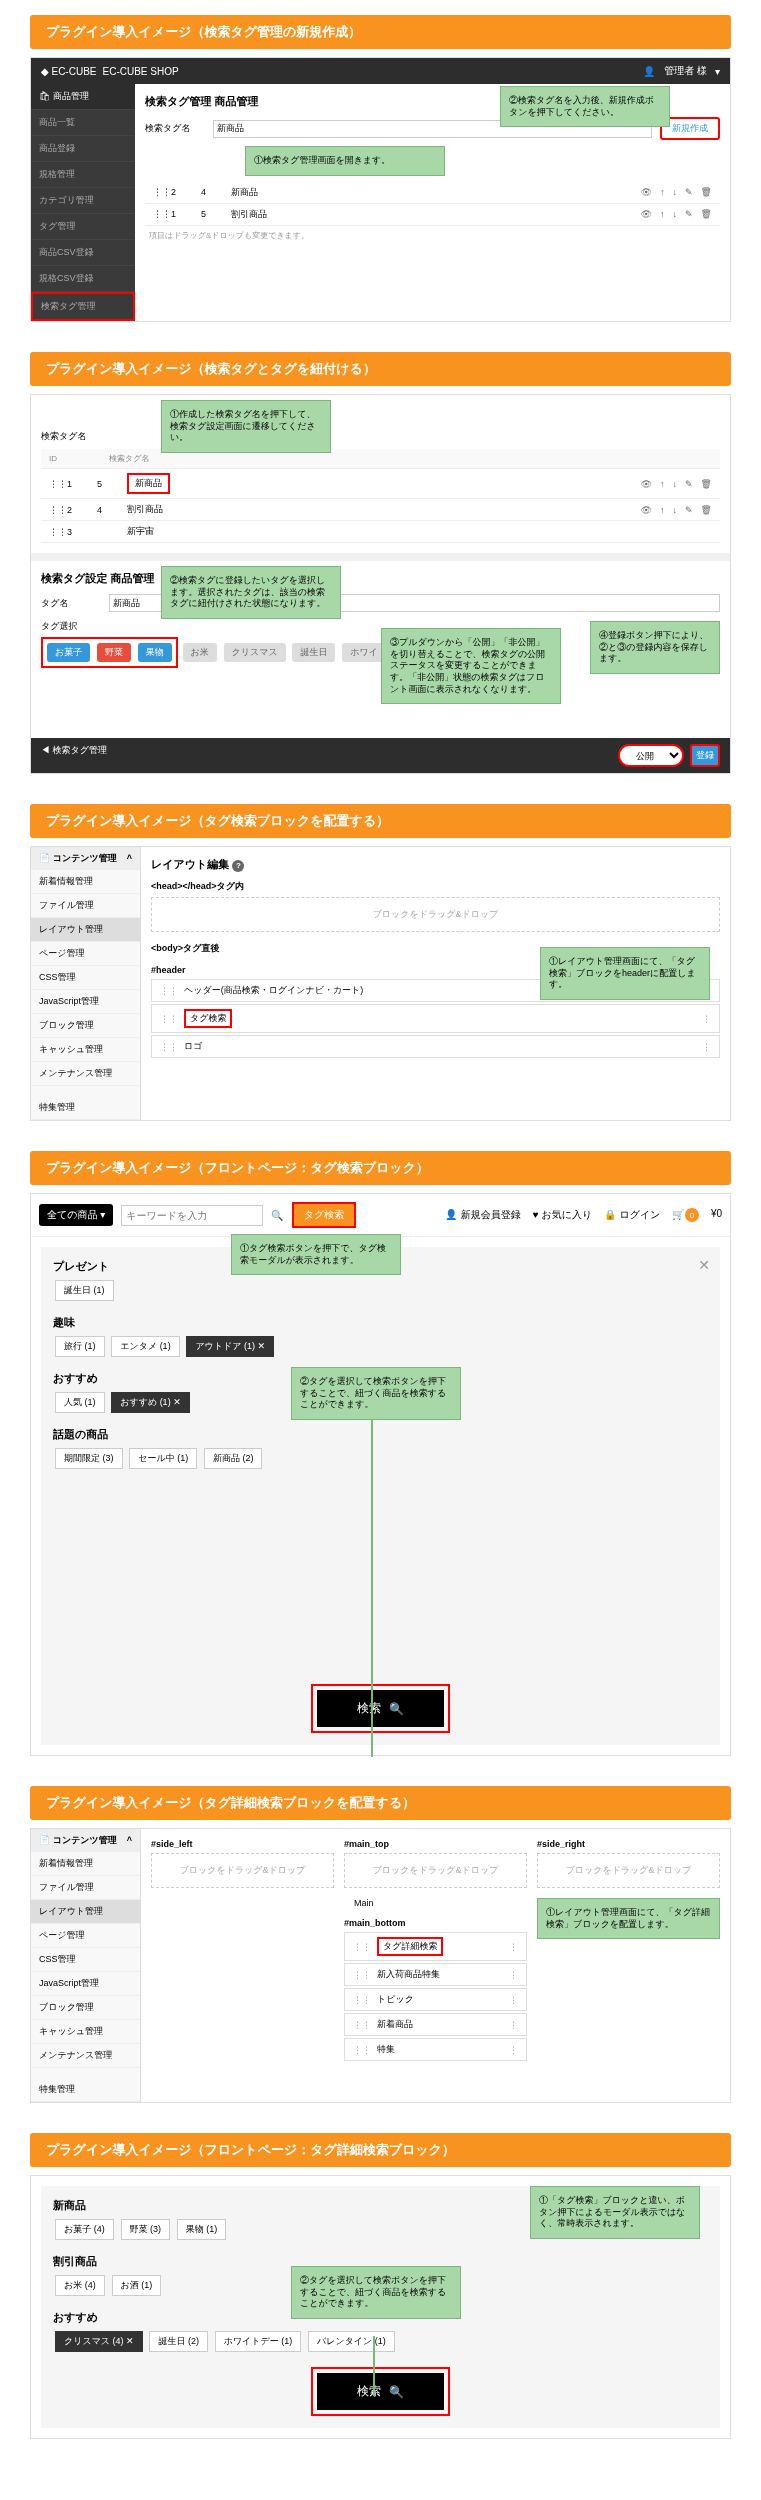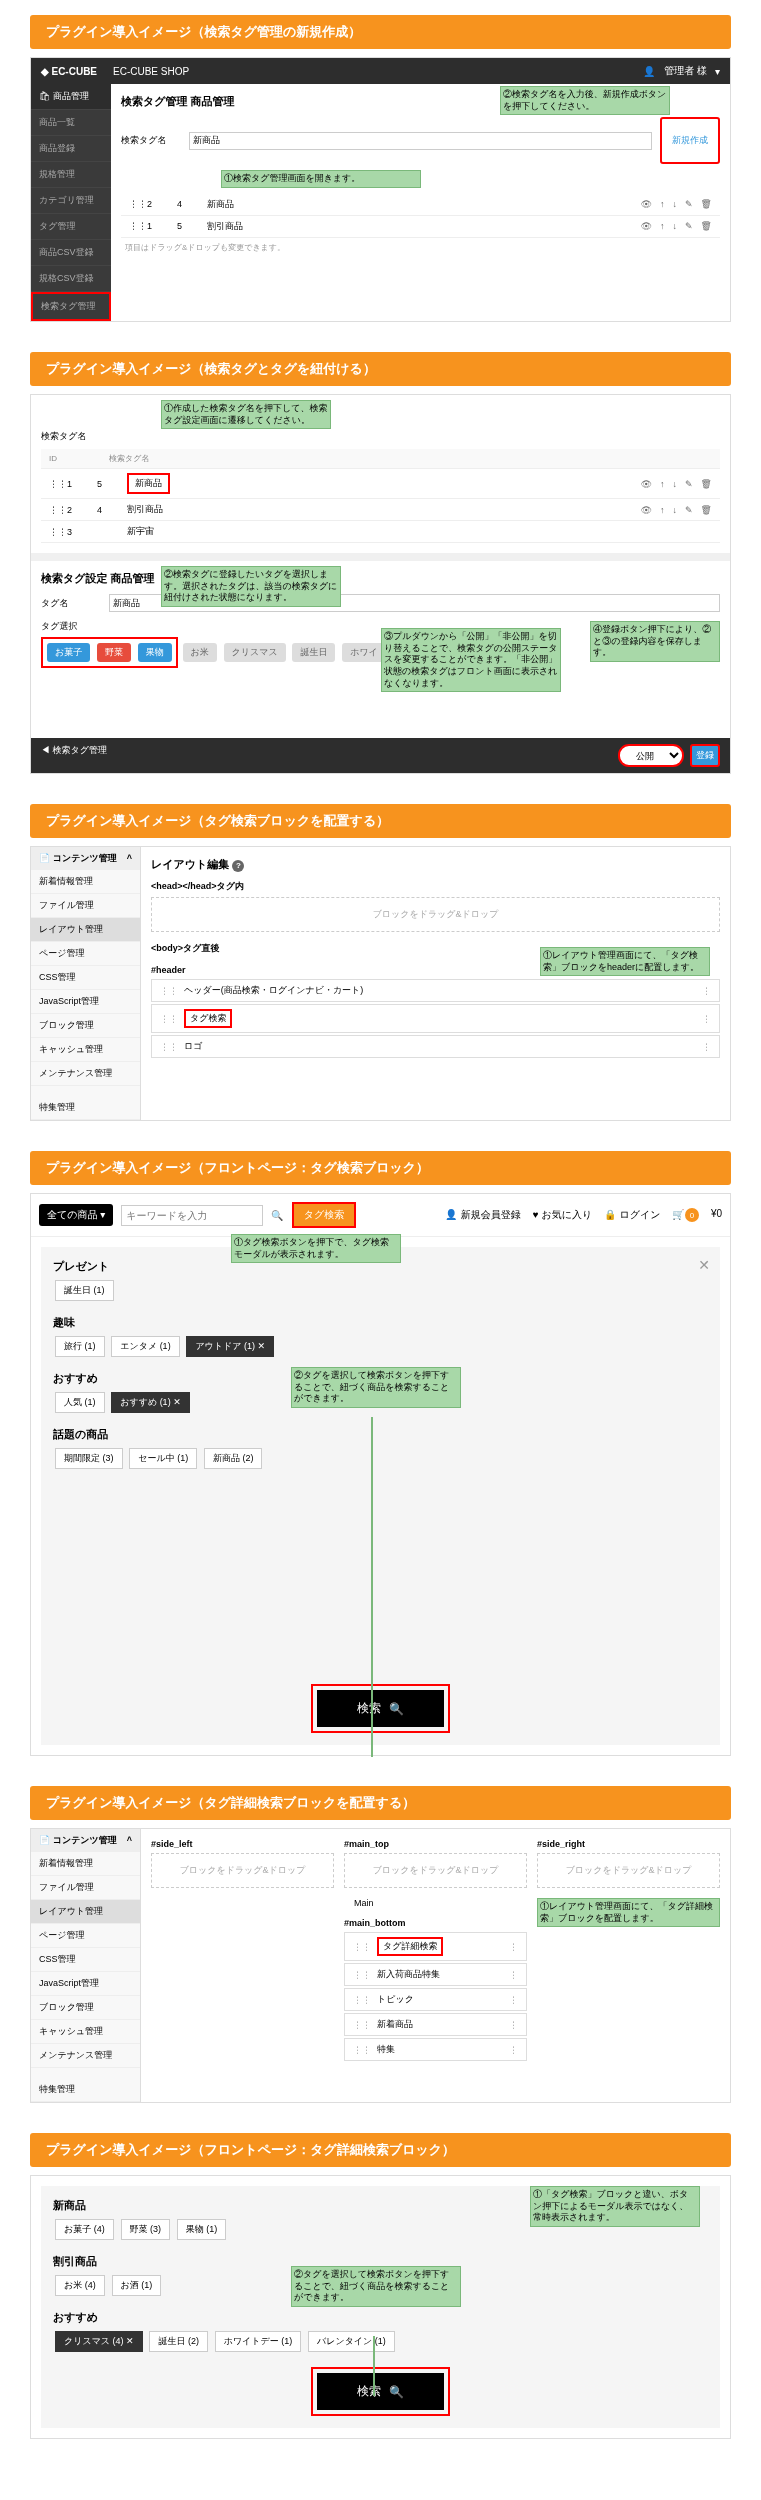--- a/index.html
+++ b/index.html
@@ -1,35 +1,35 @@
 <!DOCTYPE html>
 <html><head>
 <meta charset="utf-8">
 <style>
 *{margin:0;padding:0;box-sizing:border-box;font-family:"Hiragino Sans","Meiryo",sans-serif}
 body{background:#fff;width:761px;font-size:10px}
 .section-title{background:#f7931e;color:#fff;padding:8px 16px;margin:15px 30px 8px;font-size:13px;font-weight:bold;border-radius:3px}
 .screenshot-container{margin:0 30px 30px;background:#fff;border:1px solid #ddd}
 .admin-header{background:#2d2d2d;color:#fff;padding:6px 10px;display:flex;align-items:center;font-size:10px}
-.admin-header .logo{font-weight:bold;margin-right:16px}
+.admin-header .logo{font-weight:normal;margin-right:6px}
 .admin-header .shop{flex:1}
 .admin-header .right{display:flex;align-items:center;gap:8px}
 .admin-body{display:flex;background:#f5f5f5;min-height:120px}
-.sidebar{width:80px;background:#3a3a3a;color:#aaa;font-size:9px}
+.sidebar{width:104px;background:#3a3a3a;color:#aaa;font-size:9px}
 .sidebar-item{padding:6px 8px;border-bottom:1px solid #444}
 .sidebar-item.active{background:#2d2d2d;color:#fff}
 .sidebar-item.highlight{border:2px solid red}
 .main-panel{flex:1;background:#fff;padding:10px}
 .breadcrumb{font-size:11px;font-weight:bold;margin-bottom:8px}
 .form-row{display:flex;align-items:center;gap:8px;margin-bottom:6px}
 .form-row label{width:60px;font-size:9px}
 .form-row input{flex:1;border:1px solid #ccc;padding:3px;font-size:9px}
-.btn-outline{border:1px solid #3498db;color:#3498db;background:#fff;padding:15px 10px;font-size:9px;border-radius:3px}
+.btn-outline{border:1px solid #3498db;color:#3498db;background:#fff;padding:3px 10px;font-size:9px;border-radius:3px}
 .btn-outline.red-box{border:2px solid red}
-.callout{background:#a8d8a8;border:1px solid #7ab87a;padding:2px;font-size:9px;line-height:1.3;position:relative}
+.callout{background:#a8d8a8;border:1px solid #7ab87a;padding:8px;font-size:9px;line-height:1.3;position:relative}
 .table-row{display:flex;align-items:center;padding:4px 8px;border-bottom:1px solid #eee;font-size:9px}
 .table-row .col-id{width:30px}
 .table-row .col-num{width:30px}
 .table-row .col-name{flex:1}
 .table-row .icons{display:flex;gap:8px;color:#666}
 .red-box{border:2px solid red!important}
 .tag-pill{display:inline-block;padding:3px 8px;font-size:9px;border-radius:3px;margin:2px}
 .tag-blue{background:#3498db;color:#fff}
 .tag-red{background:#e74c3c;color:#fff}
 .tag-gray{background:#ddd;color:#666}

